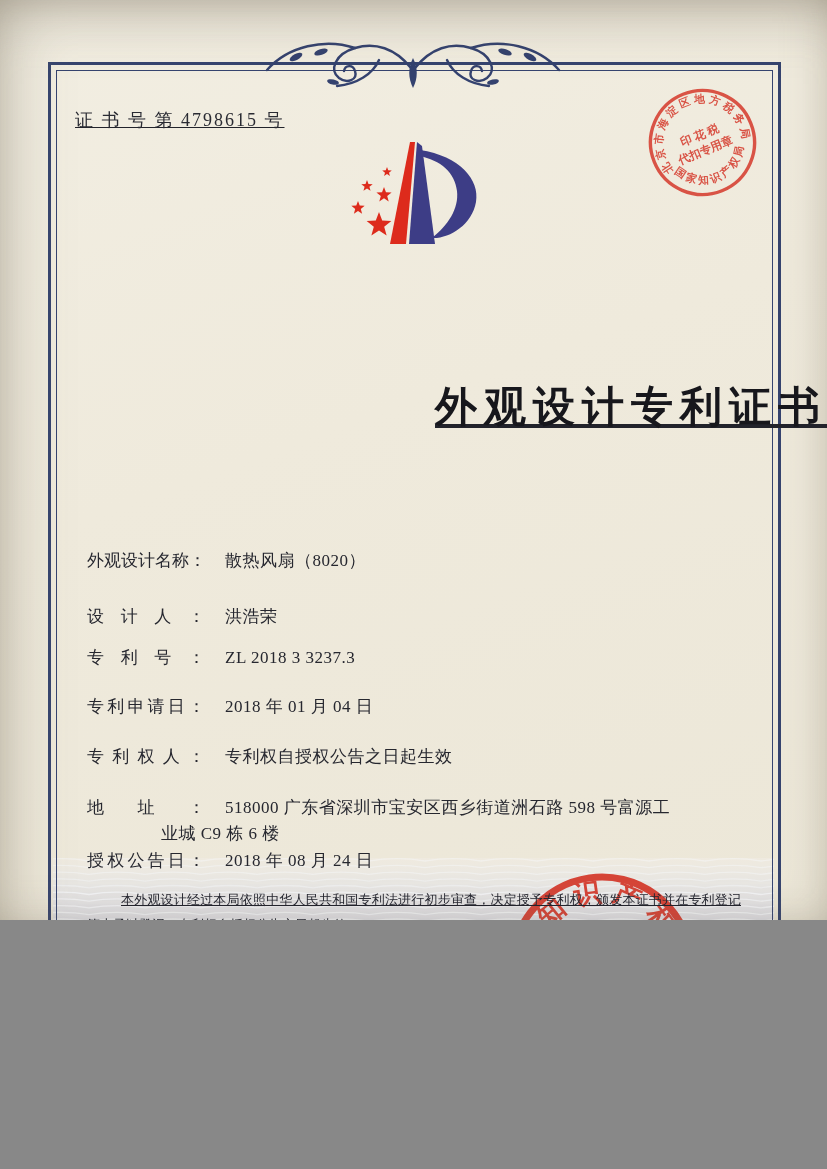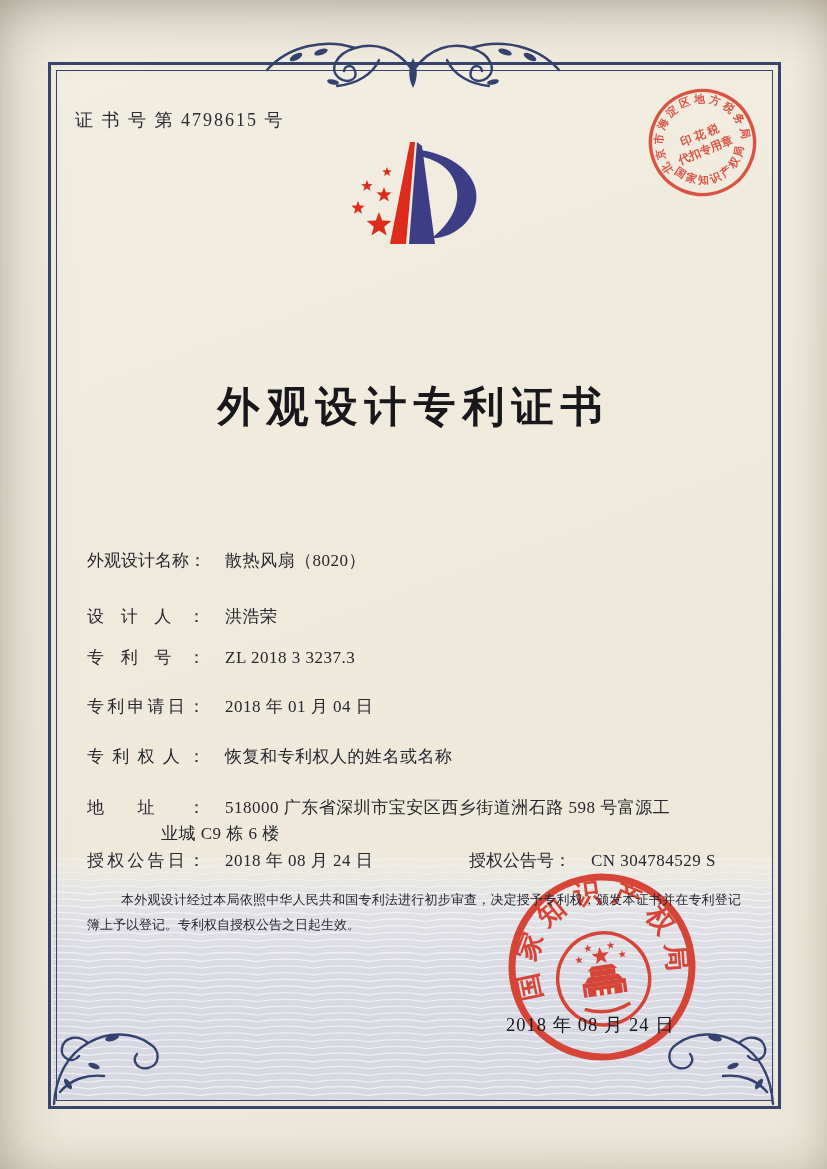--- a/index.html
+++ b/index.html
@@ -1,36 +1,36 @@
 <!DOCTYPE html>
 <html><head>
 <meta charset="utf-8">
 <style>
   html,body{margin:0;padding:0;background:#888;}
   .page{
-    position:relative;width:827px;height:1169px;margin:0 auto;overflow:hidden;
+    position:relative;width:827px;height:920px;margin:0 auto;overflow:hidden;
     background:linear-gradient(160deg,#f2eee2 0%,#efeadc 45%,#ece7d8 100%);
-    font-family:"Liberation Serif","DejaVu Serif",serif;color:#22232b;
+    font-family:"Liberation Serif","DejaVu Serif",serif;color:#22232b;text-decoration:underline;
   }
   .page::after{content:"";position:absolute;inset:0;pointer-events:none;
     box-shadow:inset 28px 18px 70px -34px rgba(110,100,82,.55),
                inset -18px -14px 55px -30px rgba(110,100,82,.45),
                inset 0 60px 70px -60px rgba(120,110,90,.35);}
   
   .border-outer{position:absolute;left:48px;top:62px;width:727px;height:1041px;
     border:3px solid #36446f;}
   .border-inner{position:absolute;left:5px;top:5px;right:5px;bottom:5px;
     border:1.5px solid #36446f;}
   
   .band{position:absolute;left:53px;top:858px;width:721px;height:243px;
     background:linear-gradient(180deg,#eeead f0 0%,#e9e7e3 8%,#e0e0e4 22%,#d8d9e2 45%,#d6d7e1 100%);}
   .band svg{position:absolute;inset:0;}
   
   .cert-no{position:absolute;left:75px;top:108px;font-size:18px;letter-spacing:2px;color:#2a2b33;}
-  .title{position:absolute;left:0;top:236px;width:100%;text-align:center;
+  .title{position:absolute;left:0;top:236px;width:100%;text-align:right;
     font-size:42px;font-weight:bold;letter-spacing:7px;color:#17171c;}
   .fields{position:absolute;left:87px;top:0;width:660px;font-size:17px;color:#26272f;}
   .frow{position:absolute;left:0;white-space:nowrap;}
   .flabel{display:inline-block;width:118px;text-align:justify;text-align-last:justify;}
   .fvalue{margin-left:20px;letter-spacing:.5px;}
   .r-name{top:350px}.r-designer{top:406px}.r-patno{top:447px}
   .r-filing{top:496px}.r-patentee{top:546px}.r-addr{top:597px}.r-grant{top:650px}
   .addr2{position:absolute;left:74px;top:26px;letter-spacing:.5px;text-align:right;}
   .pair-right{position:absolute;left:382px;top:0;}
   .paras{position:absolute;left:87px;top:688px;width:654px;font-size:13px;
@@ -164,31 +164,28 @@
     <div class="frow r-designer">
       <span class="flabel">设计人：</span><span class="fvalue">洪浩荣</span>
     </div>
     <div class="frow r-patno">
       <span class="flabel">专利号：</span><span class="fvalue">ZL 2018 3 3237.3</span>
     </div>
     <div class="frow r-filing">
       <span class="flabel">专利申请日：</span><span class="fvalue">2018 年 01 月 04 日</span>
     </div>
     <div class="frow r-patentee">
-      <span class="flabel">专利权人：</span><span class="fvalue">恢复和专利权人的姓名或名称</span>
+      <span class="flabel">专利权人：</span><span class="fvalue">专利权自授权公告之日起生效</span>
     </div>
     <div class="frow r-addr">
       <span class="flabel">地址：</span><span class="fvalue">518000 广东省深圳市宝安区西乡街道洲石路 598 号富源工</span>
       <div class="addr2">业城 C9 栋 6 楼</div>
     </div>
     <div class="frow r-grant">
       <span class="flabel">授权公告日：</span><span class="fvalue">2018 年 08 月 24 日</span>
-      <span class="pair-right">
-        <span>授权公告号：</span><span class="fvalue">CN 304784529 S</span>
-      </span>
     </div>
   </div>
 
   
   <div class="paras z">
     <p>本外观设计经过本局依照中华人民共和国专利法进行初步审查，决定授予专利权，颁发本证书并在专利登记簿上予以登记。专利权自授权公告之日起生效。</p>
   </div>
 
   
   

